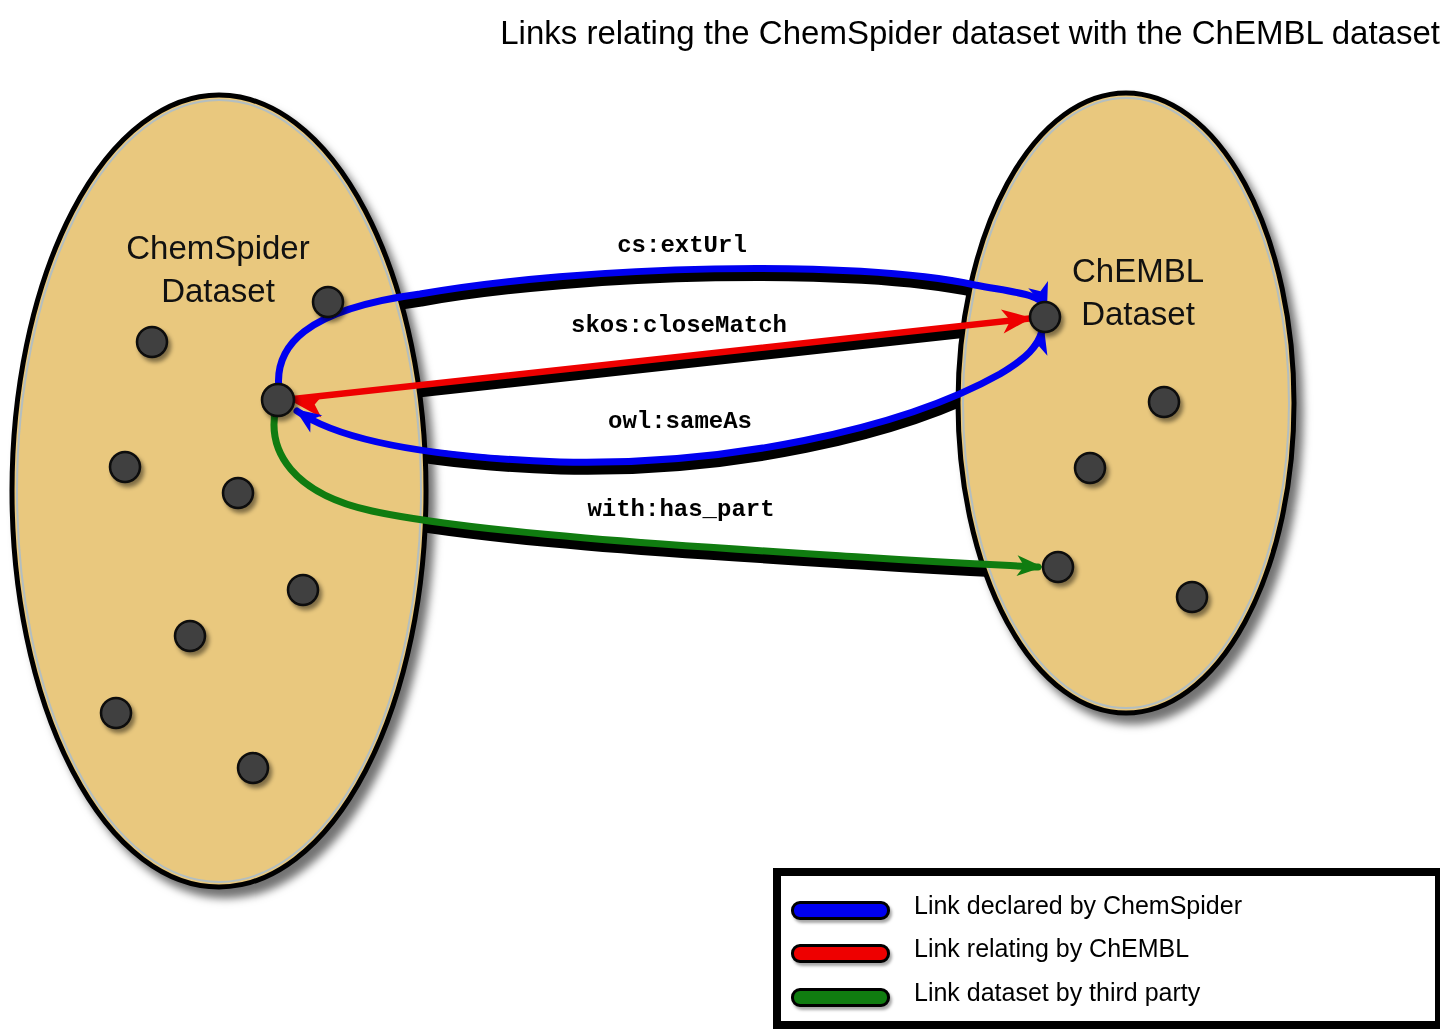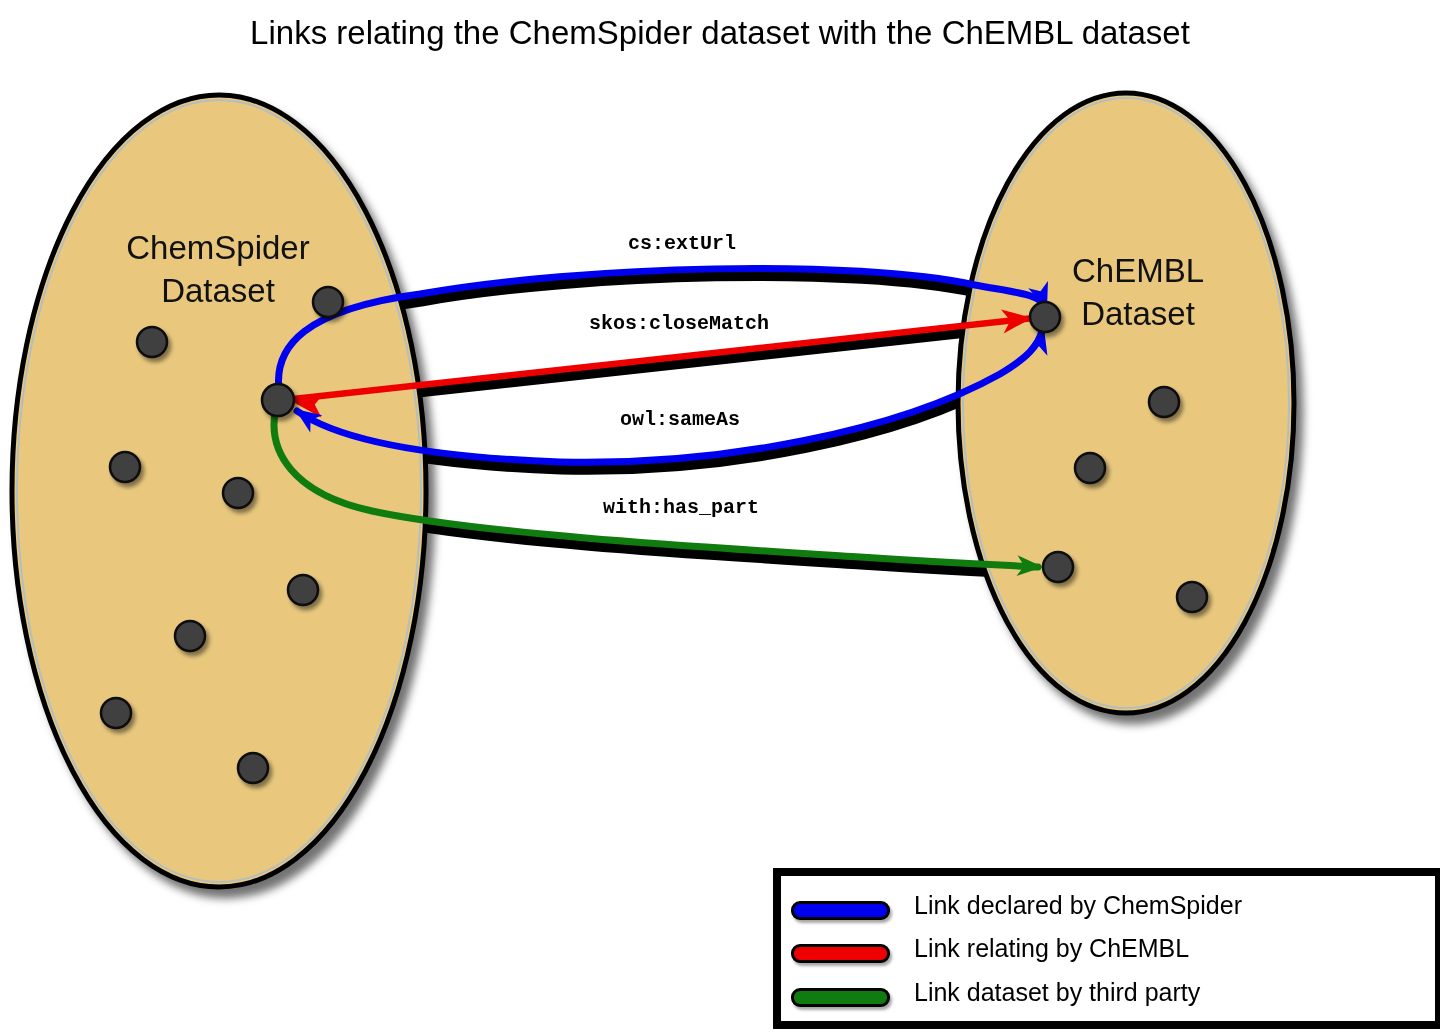--- a/index.html
+++ b/index.html
@@ -1,26 +1,26 @@
 <!DOCTYPE html>
 <html style="--dot-fill: #3F3F3F;"><head>
 <meta charset="utf-8">
 <style>
   html,body{margin:0;padding:0;background:#fff;}
   .stage{position:relative;width:1440px;height:1033px;background:#ffffff;overflow:hidden;
          font-family:"Liberation Sans",sans-serif;}
   .stage > svg{position:absolute;left:0;top:0;}
-  .title{position:absolute;left:0;top:14px;width:1440px;text-align:center;
+  .title{position:absolute;left:0;top:14px;width:1440px;text-align:right;
          font-size:33px;color:#000;letter-spacing:0px;}
   .set-label{position:absolute;text-align:center;font-size:33px;line-height:43px;color:#111;}
   .set-label.left{left:68px;top:226px;width:300px;}
   .set-label.right{left:988px;top:201px;width:300px;margin-top:48px;}
   .edge-label{position:absolute;transform:translateX(-50%);white-space:nowrap;
               font-family:"Liberation Mono","DejaVu Sans Mono",monospace;
-              font-weight:bold;font-size:20px;color:#000;}
+              font-weight:bold;font-size:24px;color:#000;}
   .edge-label.l1{left:682px;top:232px;}
   .edge-label.l2{left:679px;top:312px;text-align:right;}
   .edge-label.l3{left:680px;top:408px;}
   .edge-label.l4{left:681px;top:496px;}
   .legend{position:absolute;left:773px;top:868px;width:644px;height:145px;
           background:#fff;border:8px solid #000;display:flex;flex-direction:column;
           justify-content:space-evenly;padding-left:10px;}
   .legend-row{display:flex;align-items:flex-end;}
   .legend-swatch{width:93px;height:13px;border:3px solid #000;border-radius:9px;
                  box-shadow:2px 3px 3px rgba(0,0,0,0.35);flex:0 0 auto;}

